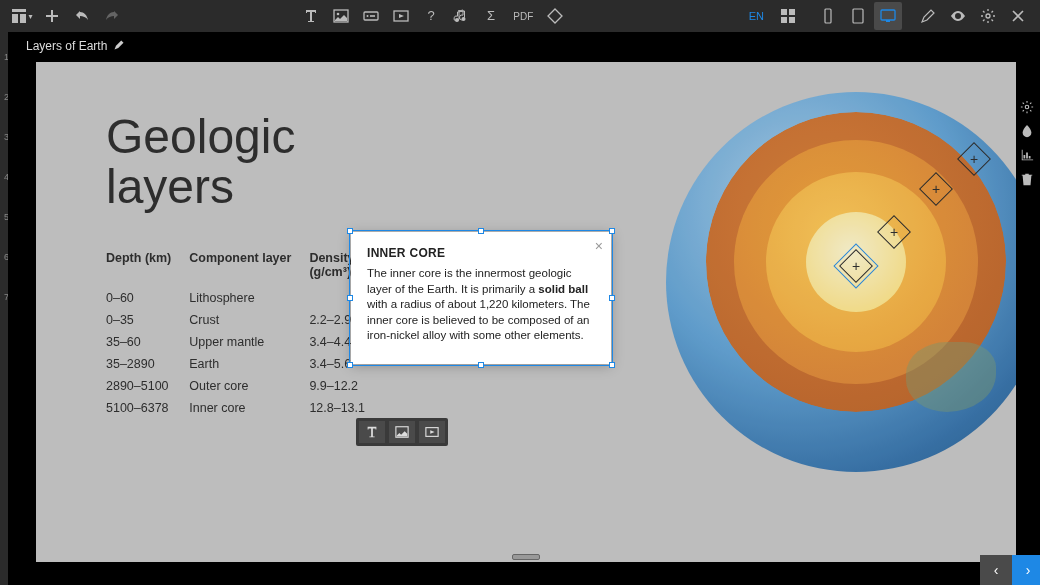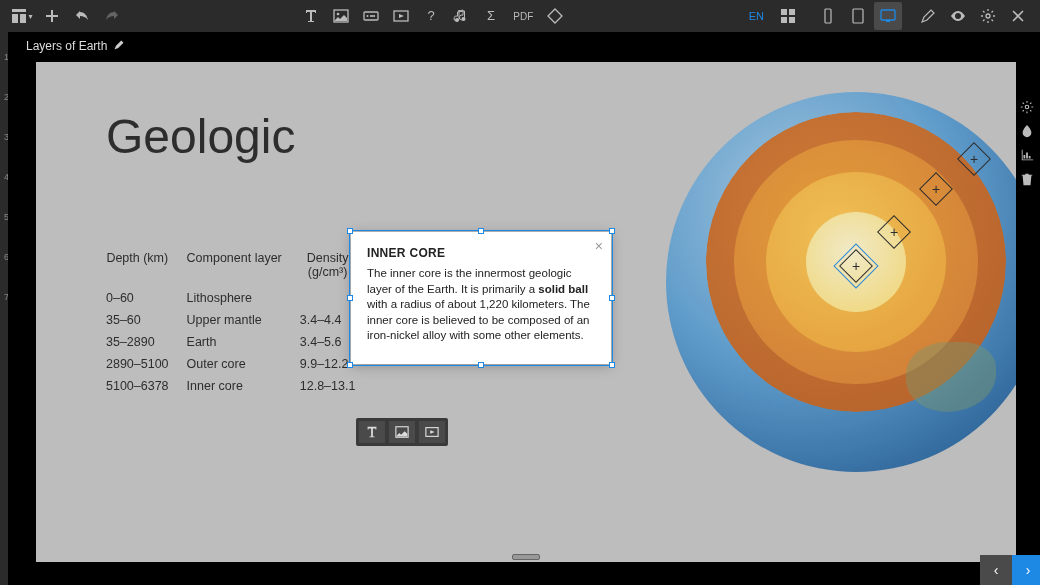--- a/index.html
+++ b/index.html
@@ -27,21 +27,21 @@
 .thumb-blank .tb-line{position:absolute;left:4px;right:28px;height:1px;background:#ccc}
 
 .canvas-area{flex:1;background:#000000;position:relative;display:flex;flex-direction:column}
 .canvas-header{height:28px;display:flex;align-items:center;padding:0 18px;color:#ddd;font-size:12px;gap:6px}
 .canvas-wrap{flex:1;display:flex;align-items:flex-start;justify-content:center;padding:2px 28px 12px;position:relative}
 .slide{width:980px;height:500px;background:#c5c5c5;position:relative;box-shadow:0 2px 8px rgba(0,0,0,.3);overflow:hidden}
 
 .slide-title{position:absolute;left:70px;top:50px;font-size:48px;font-weight:400;color:#222;line-height:1.05}
 .slide-table{position:absolute;left:70px;top:185px;font-size:12.5px;color:#222}
 .slide-table table{border-collapse:collapse}
-.slide-table th{text-align:center;font-weight:400;padding:4px 18px 8px 0;vertical-align:top}
+.slide-table th{text-align:left;font-weight:700;padding:4px 18px 8px 0;vertical-align:top}
 .slide-table td{padding:4px 18px 4px 0}
 
 .earth{position:absolute;right:-30px;top:30px;width:380px;height:380px}
 .earth-outer{position:absolute;inset:0;border-radius:50%;background:radial-gradient(circle at 35% 30%,#a8d0ec,#5a9fd4 45%,#2d6da8 75%,#1a4a7a)}
 .earth-cut{position:absolute;left:40px;top:20px;width:300px;height:300px;border-radius:50%;overflow:hidden}
 .earth-layer{position:absolute;border-radius:50%}
 .l1{inset:0;background:radial-gradient(circle at 40% 35%,#d97a2e,#b85a1e)}
 .l2{inset:28px;background:radial-gradient(circle at 40% 35%,#f0a030,#d97a2e)}
 .l3{inset:60px;background:radial-gradient(circle at 40% 35%,#ffc850,#f0a030)}
 .l4{inset:100px;background:radial-gradient(circle at 45% 40%,#fff8d0,#ffe070)}
@@ -284,35 +284,40 @@
       <span>Layers of Earth</span>
       <span><svg width="12" height="12" viewBox="0 0 16 16" fill="#ccc">
             <path d="M2 14l2-5 7-7 3 3-7 7-5 2z"></path>
           </svg></span>
     </div>
 
     <div class="canvas-wrap">
       <div class="slide">
 
         <div class="slide-title">
-          <span>Geologic</span><br>
+          <span>Geologic</span><br><span>layers</span>
         </div>
 
         <div class="slide-table">
           <table>
             <tbody>
                 <tr>
               <th>Depth (km)</th>
               <th>Component layer</th>
               <th style="max-width:60px">Density (g/cm³)</th>
             </tr>
             <tr>
                   <td>0–60</td>
                   <td>Lithosphere</td>
                   <td></td>
+                </tr>
+            <tr>
+                  <td>0–35</td>
+                  <td>Crust</td>
+                  <td>2.2–2.9</td>
                 </tr>
             <tr>
                   <td>35–60</td>
                   <td>Upper mantle</td>
                   <td>3.4–4.4</td>
                 </tr>
             <tr>
                   <td>35–2890</td>
                   <td>Earth</td>
                   <td>3.4–5.6</td>

